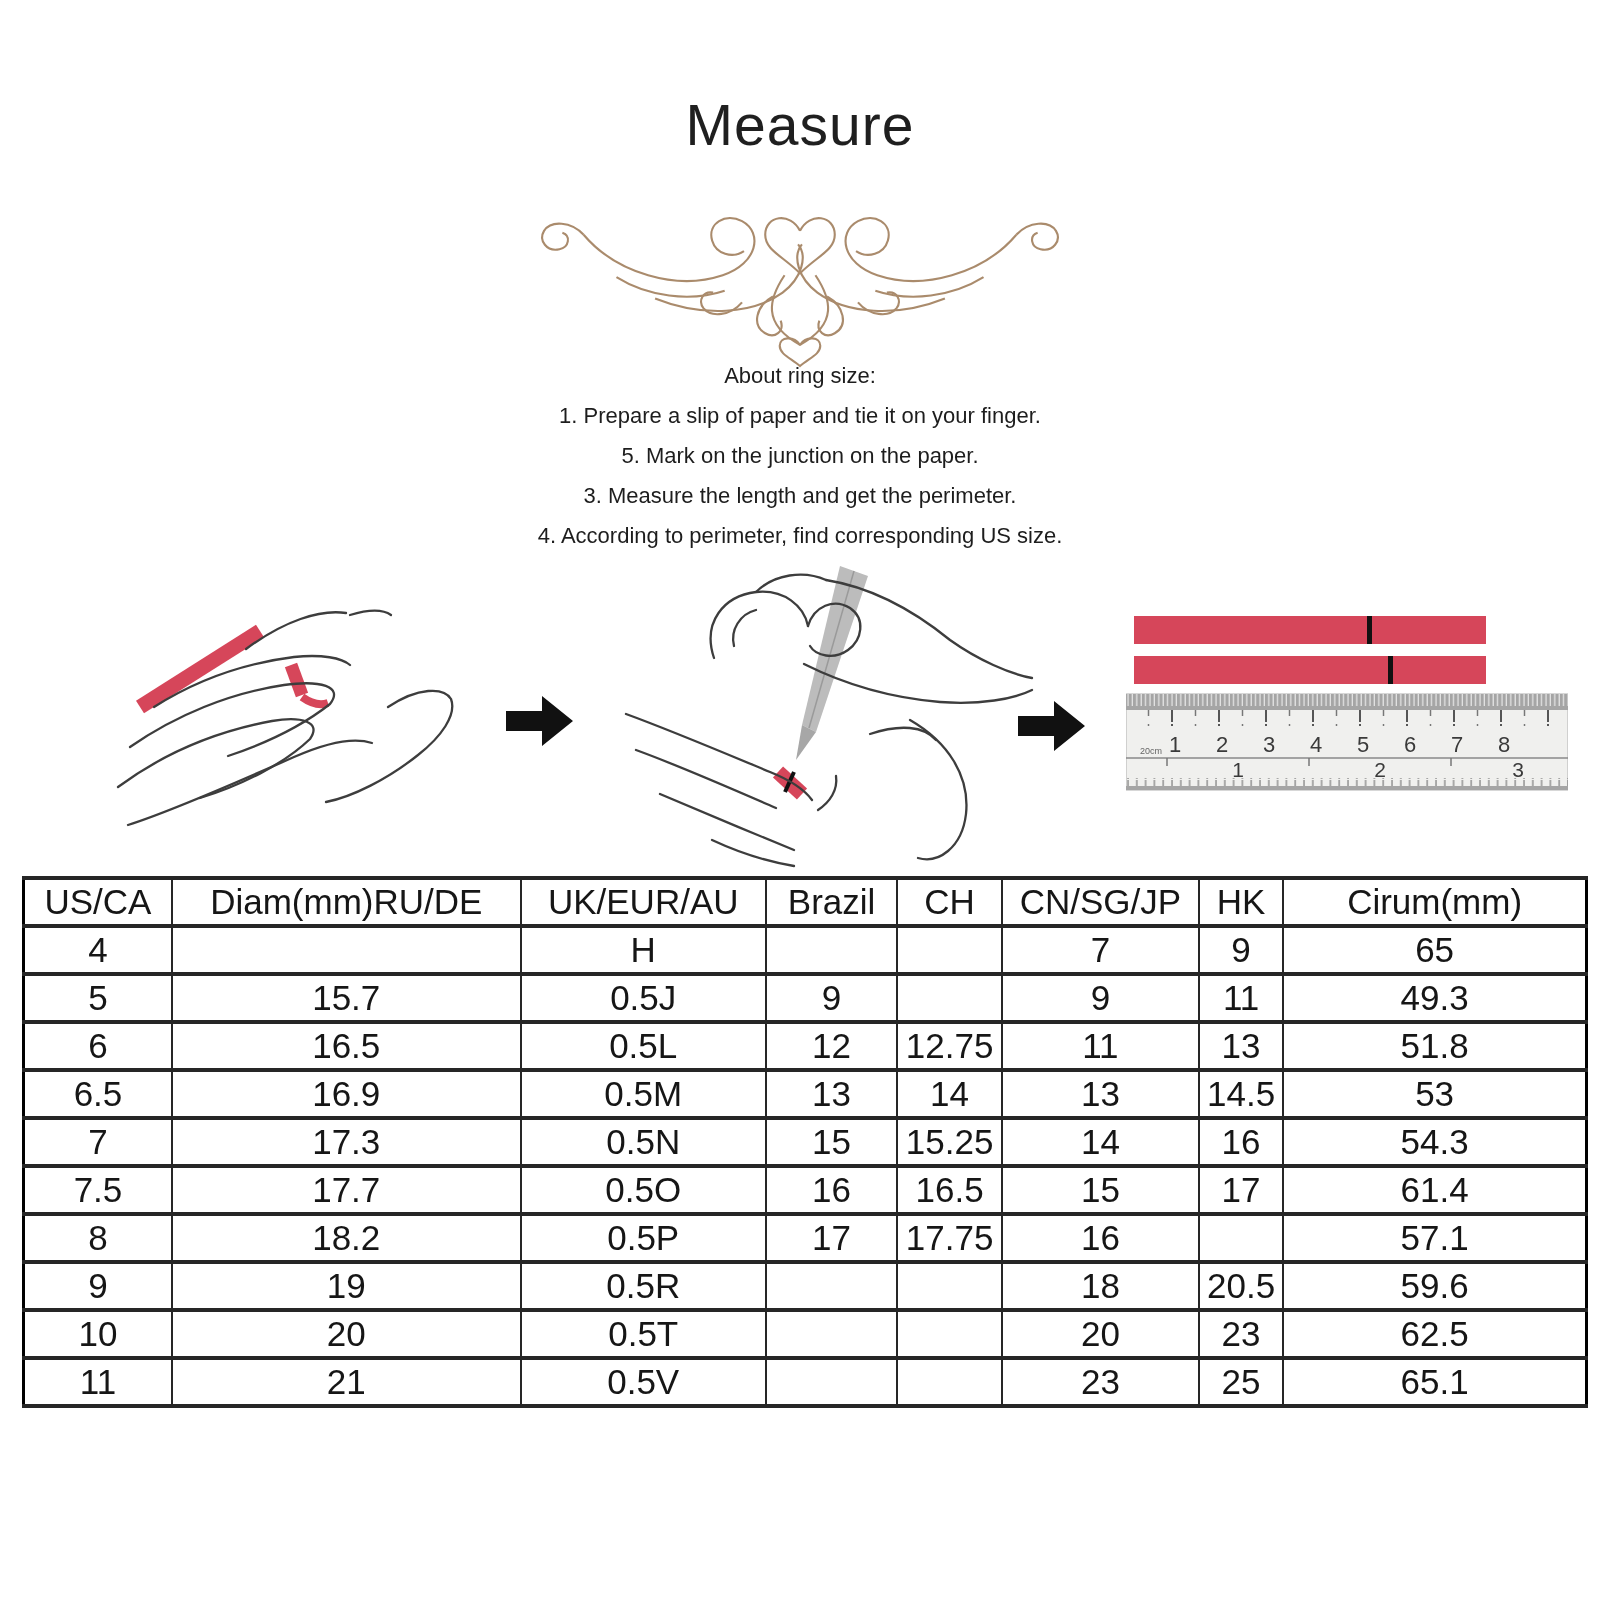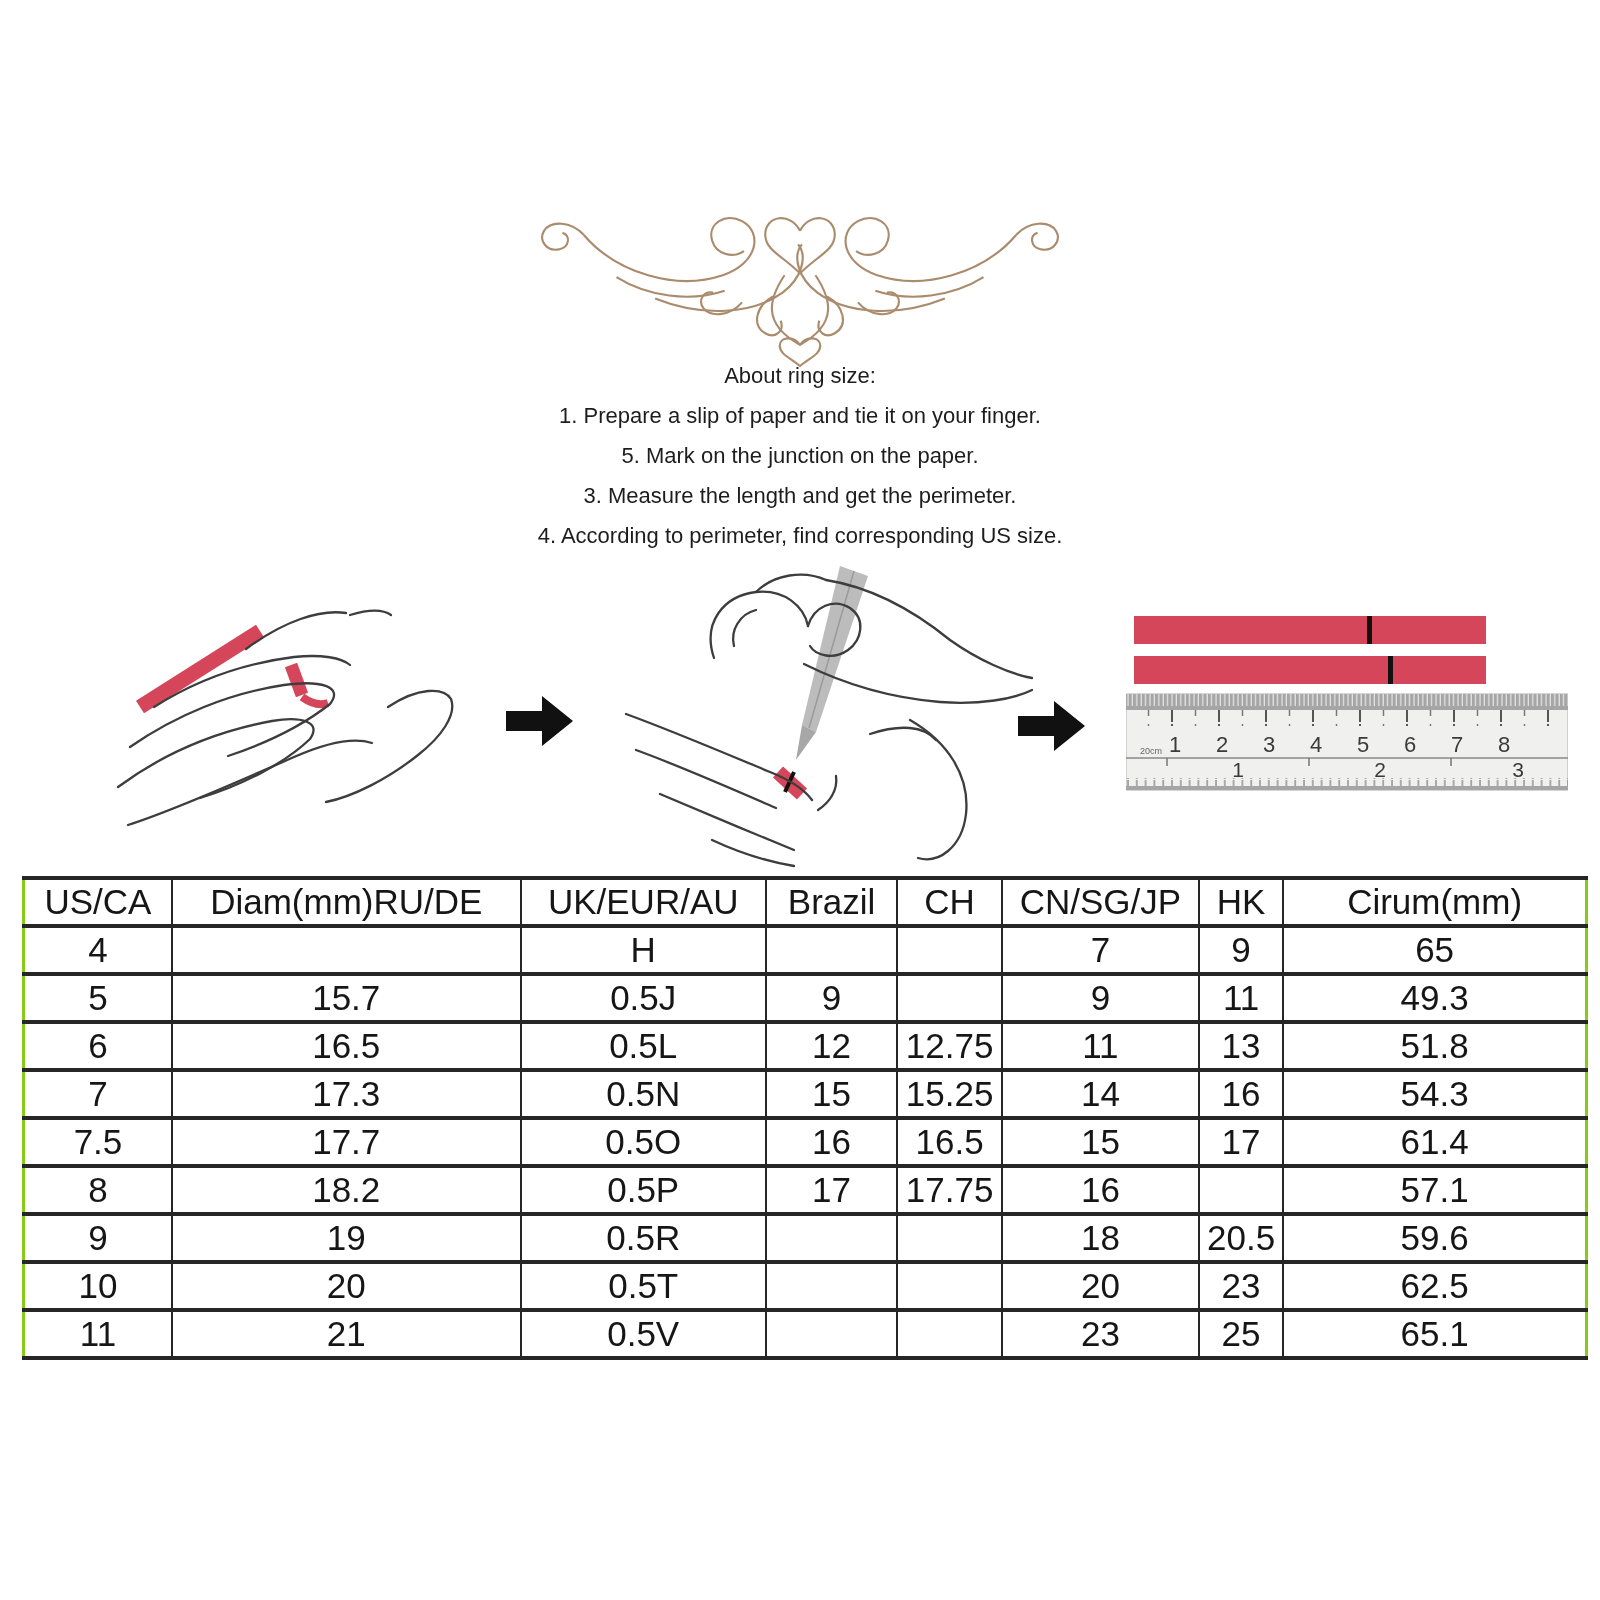--- a/index.html
+++ b/index.html
@@ -15,29 +15,30 @@
   .i1{left:88px;top:585px;width:400px;height:270px;}
   .a1{left:506px;top:695px;width:68px;height:52px;}
   .i2{left:618px;top:562px;width:420px;height:308px;}
   .a2{left:1018px;top:700px;width:68px;height:52px;}
   .i3{left:1126px;top:612px;width:442px;height:180px;}
   .size-table{position:absolute;left:22px;top:876px;width:1566px;border-collapse:collapse;
               table-layout:fixed;font-size:35px;color:#161616;}
   .size-table th,.size-table td{border:2px solid #262626;border-top-width:4px;border-bottom-width:4px;
               text-align:center;vertical-align:middle;height:44px;padding:0;font-weight:400;
               white-space:nowrap;overflow:hidden;}
-  .size-table{border:3px solid #84cc16;}
+  .size-table{border:3px solid #000000;}
   .sketch{stroke:#3d3d3d;stroke-width:2.3;fill:none;stroke-linecap:round;}
   .orn{stroke:#aa8b6c;stroke-width:2.2;fill:none;}
 </style>
 </head>
 <body>
 
 <div class="canvas">
 
+  <div class="page-title">Measure</div>
 
   <svg class="ornament" viewBox="0 0 1240 176">
     <defs>
       <linearGradient id="gl" x1="0" y1="0" x2="1" y2="0">
         <stop offset="0" stop-color="#aa8b6c" stop-opacity="0"></stop>
         <stop offset="1" stop-color="#aa8b6c" stop-opacity="0.9"></stop>
       </linearGradient>
       <linearGradient id="gr" x1="1" y1="0" x2="0" y2="0">
         <stop offset="0" stop-color="#aa8b6c" stop-opacity="0"></stop>
         <stop offset="1" stop-color="#aa8b6c" stop-opacity="0.9"></stop>
@@ -204,20 +205,30 @@
           <td>6</td>
           <td>16.5</td>
           <td>0.5L</td>
           <td>12</td>
           <td>12.75</td>
           <td>11</td>
           <td>13</td>
           <td>51.8</td>
         </tr>
         <tr>
+          <td>6.5</td>
+          <td>16.9</td>
+          <td>0.5M</td>
+          <td>13</td>
+          <td>14</td>
+          <td>13</td>
+          <td>14.5</td>
+          <td>53</td>
+        </tr>
+        <tr>
           <td>7</td>
           <td>17.3</td>
           <td>0.5N</td>
           <td>15</td>
           <td>15.25</td>
           <td>14</td>
           <td>16</td>
           <td>54.3</td>
         </tr>
         <tr>

